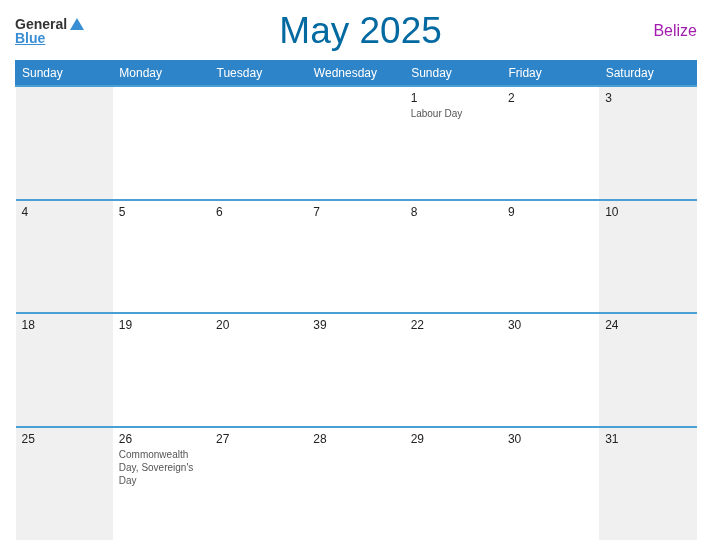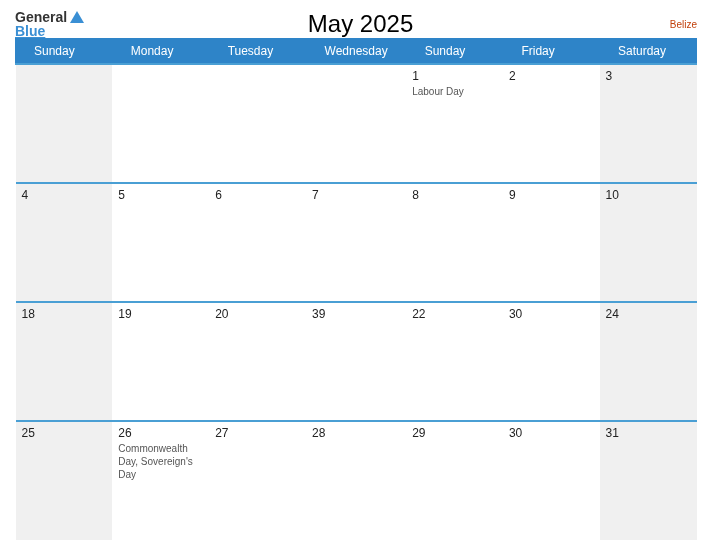--- a/index.html
+++ b/index.html
@@ -18,20 +18,21 @@
       padding: 10px 15px 10px 15px;
       display: flex;
       flex-direction: column;
     }
 
     
     .header {
       display: flex;
       align-items: center;
       justify-content: space-between;
+      margin-bottom: 8px;
     }
 
     .logo {
       display: flex;
       align-items: flex-end;
       line-height: 1;
     }
 
     .logo-general {
       font-size: 14px;
@@ -50,47 +51,47 @@
       width: 0;
       height: 0;
       border-left: 7px solid transparent;
       border-right: 7px solid transparent;
       border-bottom: 12px solid #3a8fd4;
       margin-left: 3px;
       margin-bottom: 1px;
     }
 
     .title {
-      font-size: 24px;
+      font-size: 37px;
       font-weight: 400;
-      color: #000000;
+      color: #0369a1;
       text-align: center;
       flex: 1;
     }
 
     .country {
-      font-size: 10px;
-      color: #c2410c;
+      font-size: 16px;
+      color: #a21caf;
       min-width: 60px;
       text-align: right;
     }
 
     
     .calendar {
       width: 100%;
       flex: 1;
       border-collapse: collapse;
     }
 
     .calendar thead tr th {
       background-color: #2e84c8;
       color: #fff;
       font-size: 12px;
       font-weight: normal;
-      padding: 5px 18px;
+      padding: 5px 6px;
       text-align: left;
       border: 1px solid #2e84c8;
     }
 
     .calendar tbody tr {
       border-top: 2px solid #4a9fd4;
     }
 
     .calendar tbody tr td {
       vertical-align: top;

